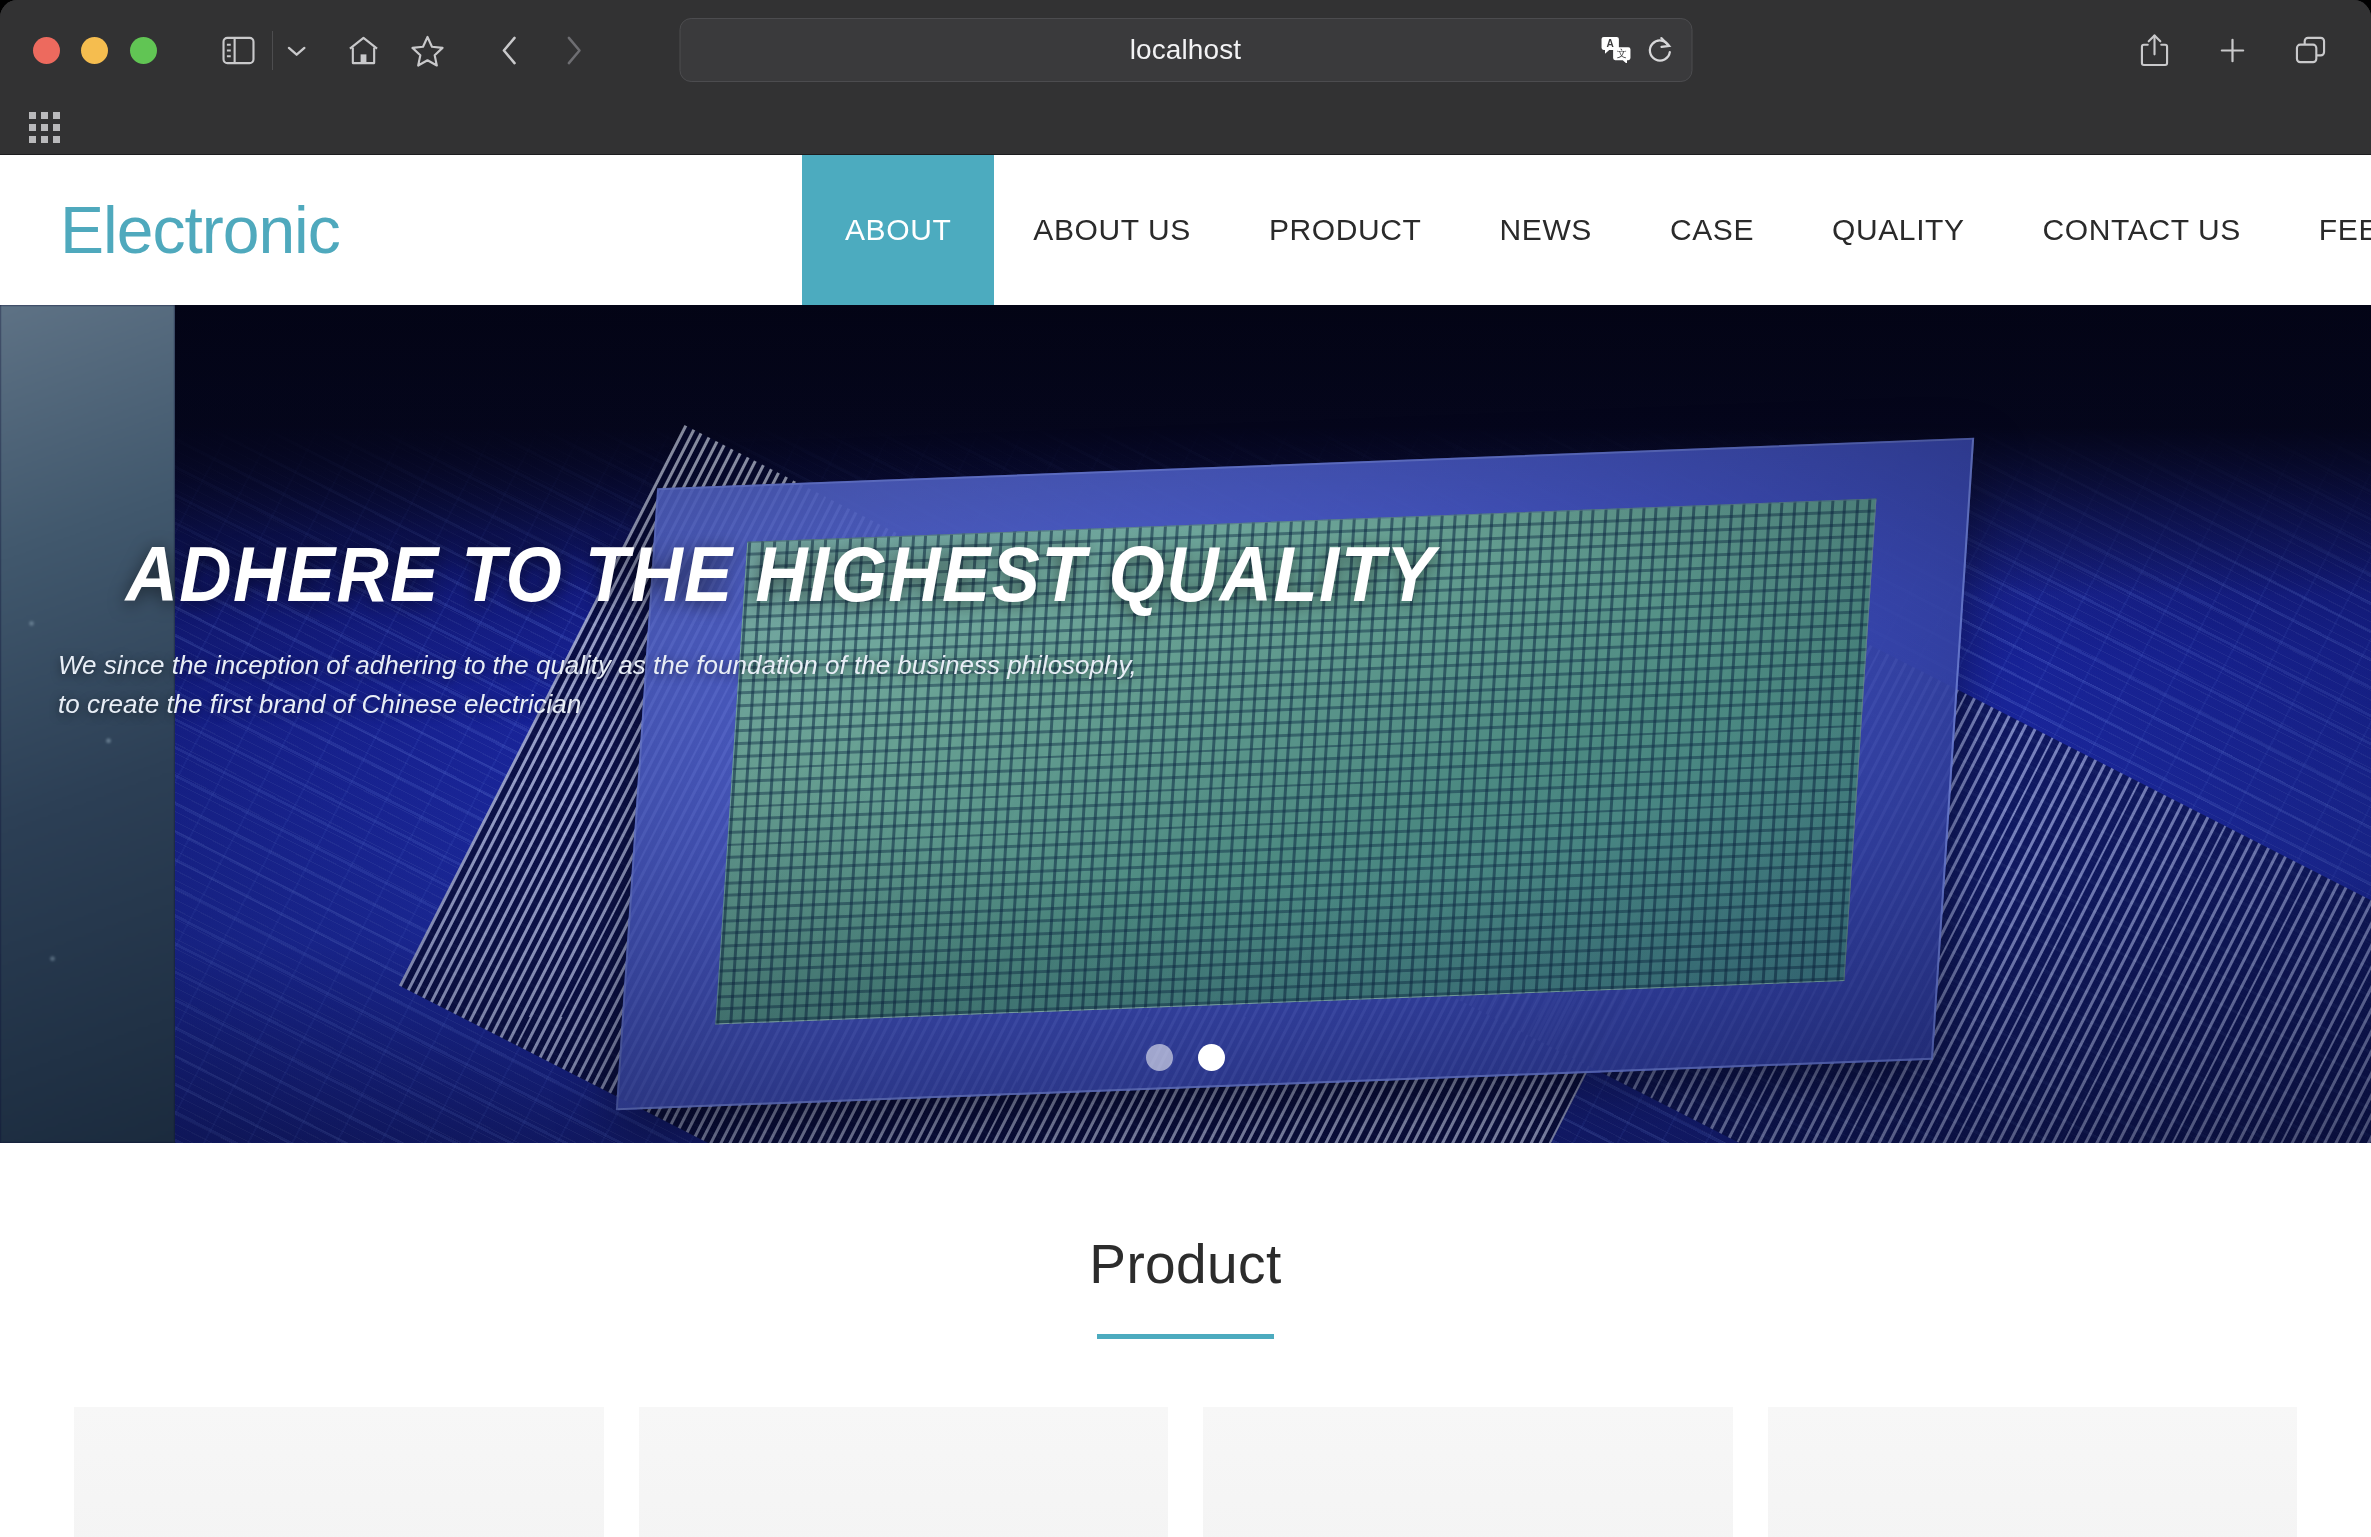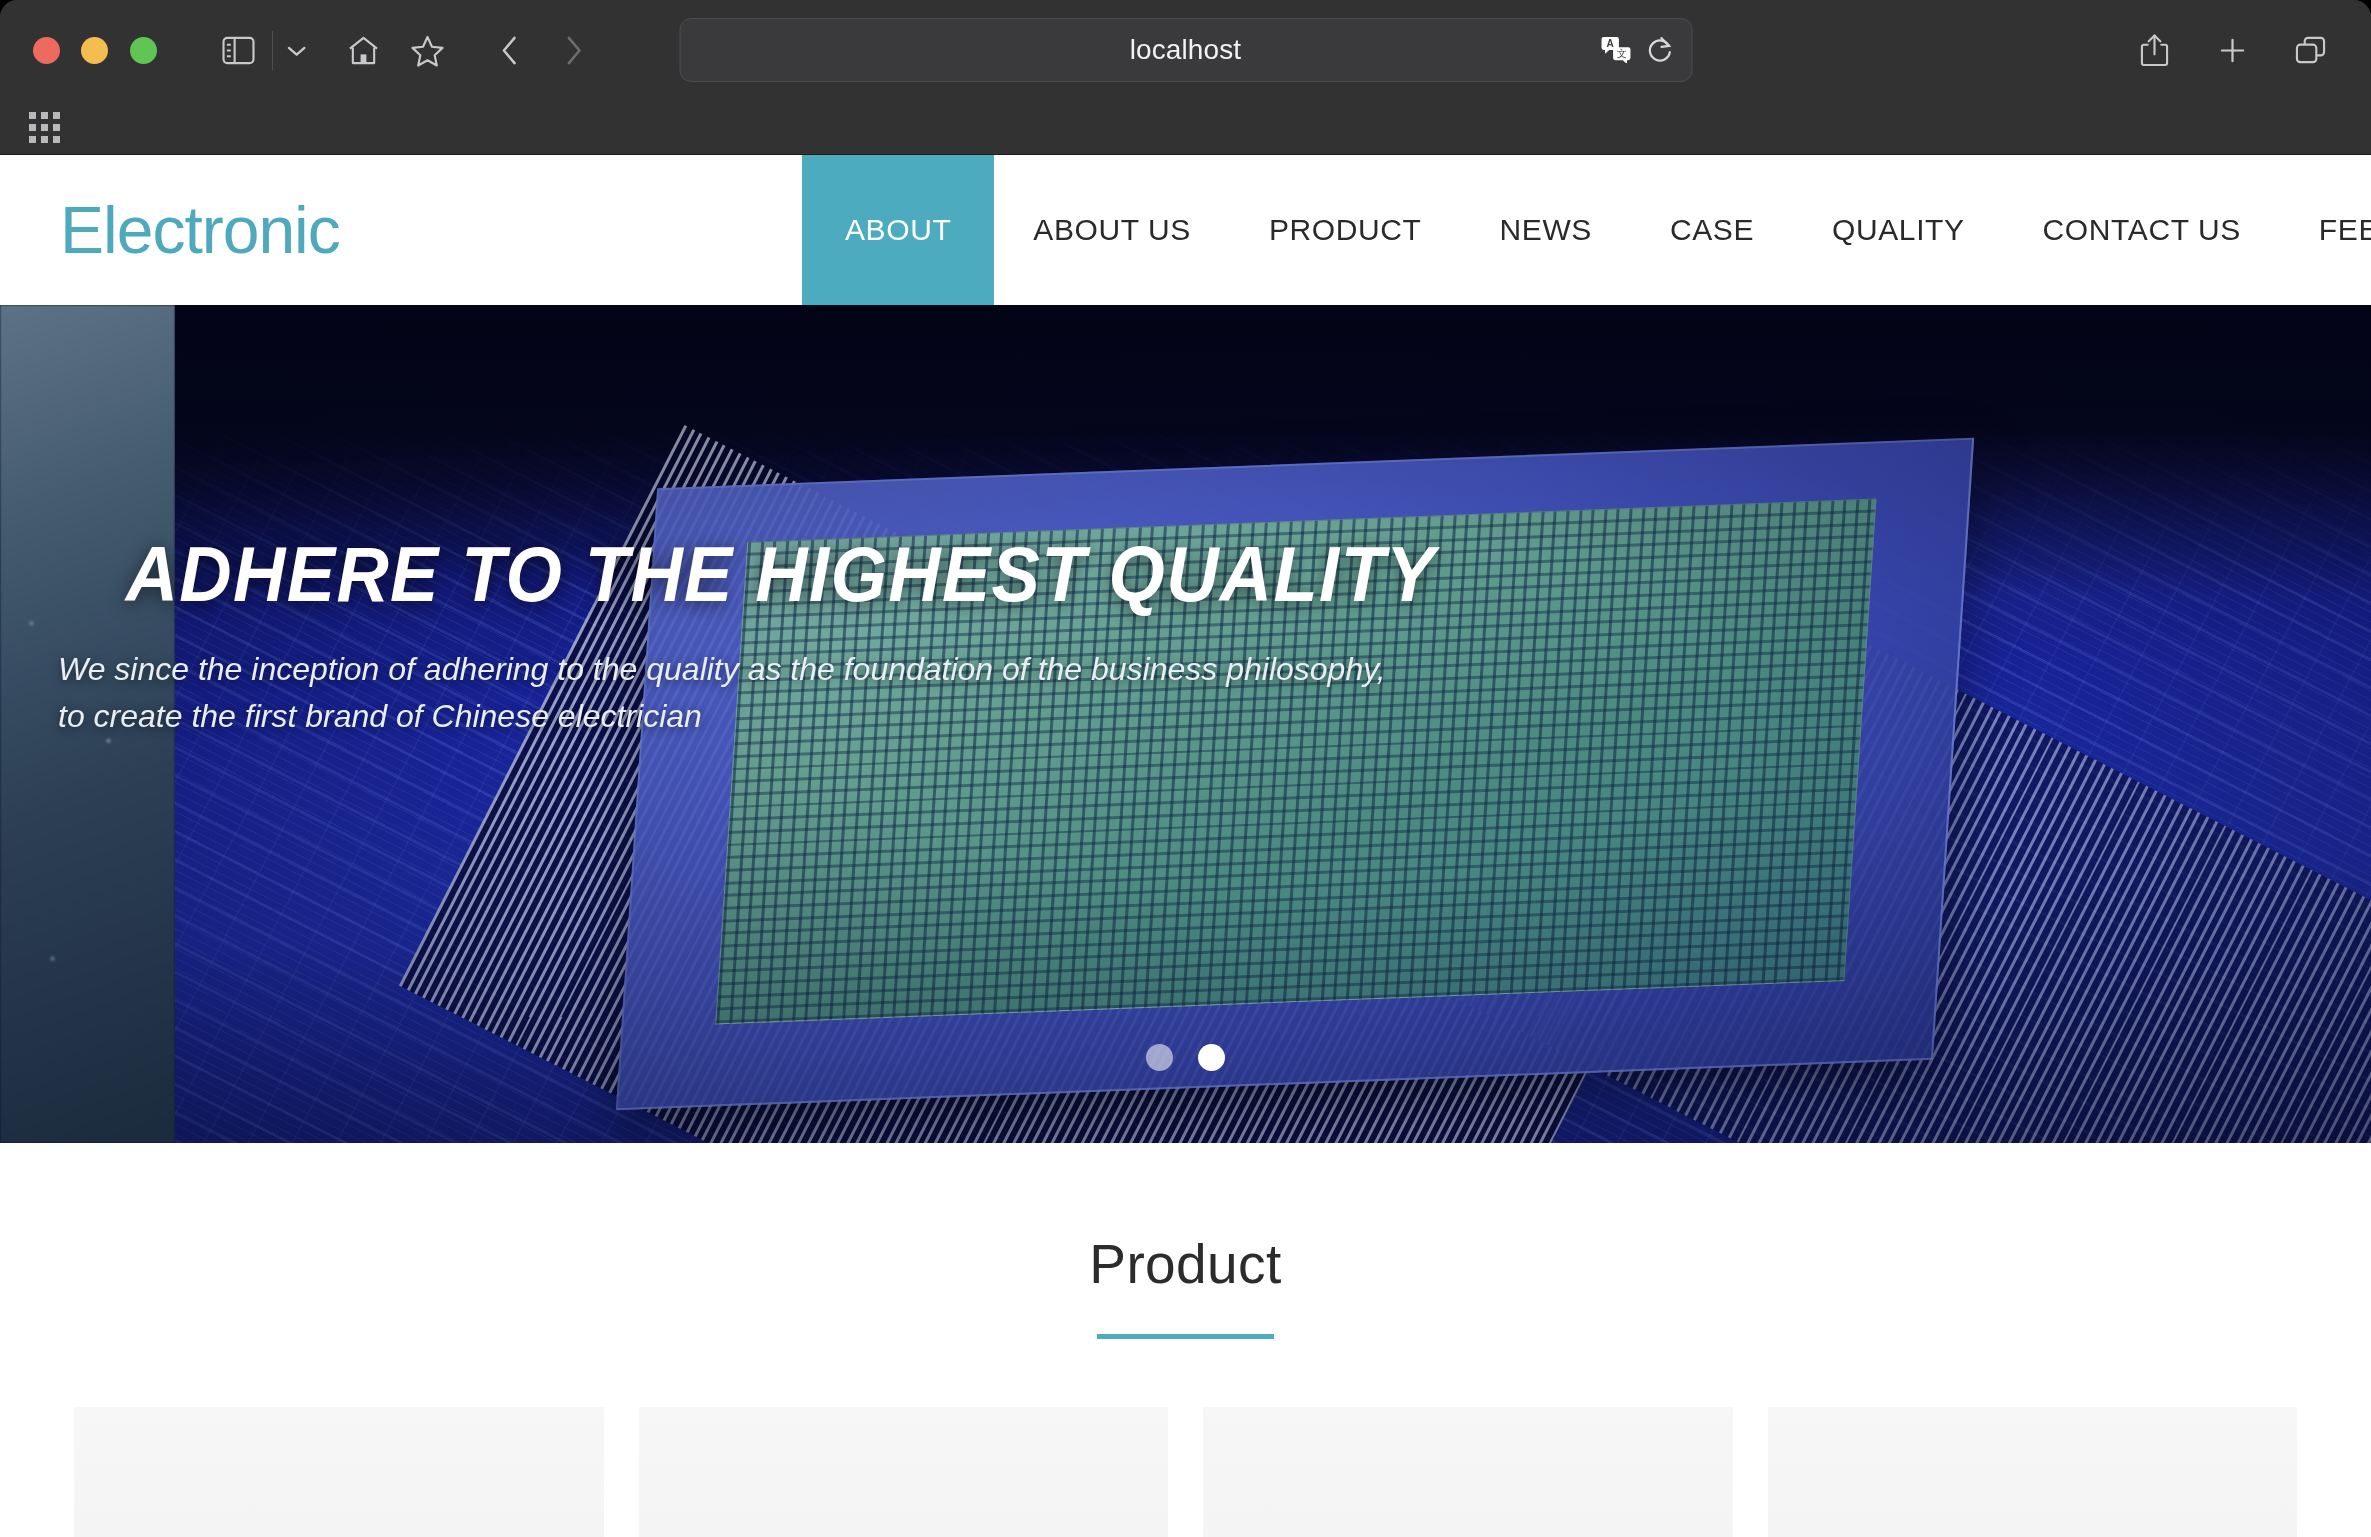--- a/index.html
+++ b/index.html
@@ -201,21 +201,21 @@
     color:#ffffff;
     font-size:77px; font-weight:bold; font-style:italic;
     letter-spacing:1.5px;
     text-shadow:0 2.9px 17.5px rgba(0,0,0,.55);
     font-family:"Liberation Sans Narrow","Liberation Sans", sans-serif;
     transform:scaleX(.94);
     white-space:nowrap;
   }
   .hero-sub{
     margin-top:29px;
-    color:#e8eef6; font-size:32px; font-style:italic;
+    color:#e8eef6; font-size:26px; font-style:italic;
     line-height:1.35;
     text-shadow:0 1.9px 9.7px rgba(0,0,0,.5);
     font-family:"Liberation Sans Narrow","Liberation Sans", sans-serif;
   }
 
   .hero-dots{
     position:absolute; left:0; right:0; bottom:72px;
     display:flex; justify-content:center; gap:25px; z-index:6;
   }
   .dot{ width:27px;height:27px;border-radius:50%;background:rgba(255,255,255,.55); }

